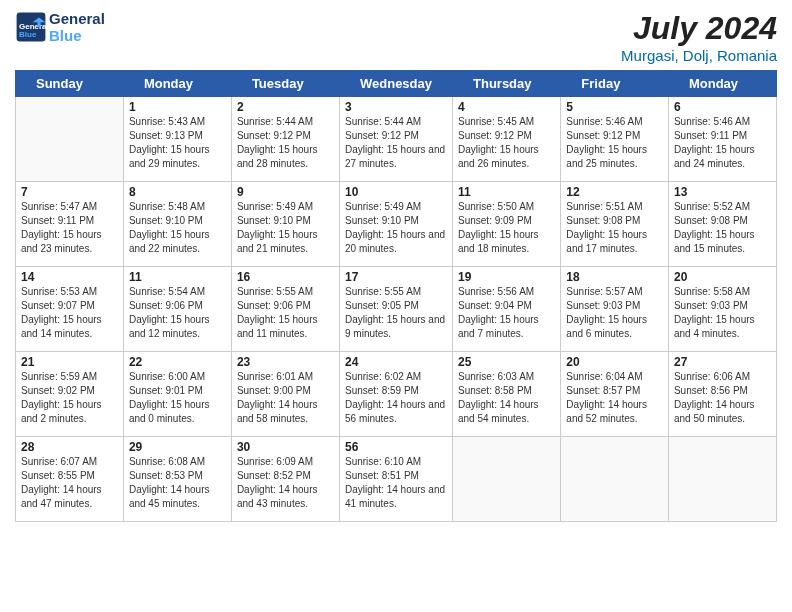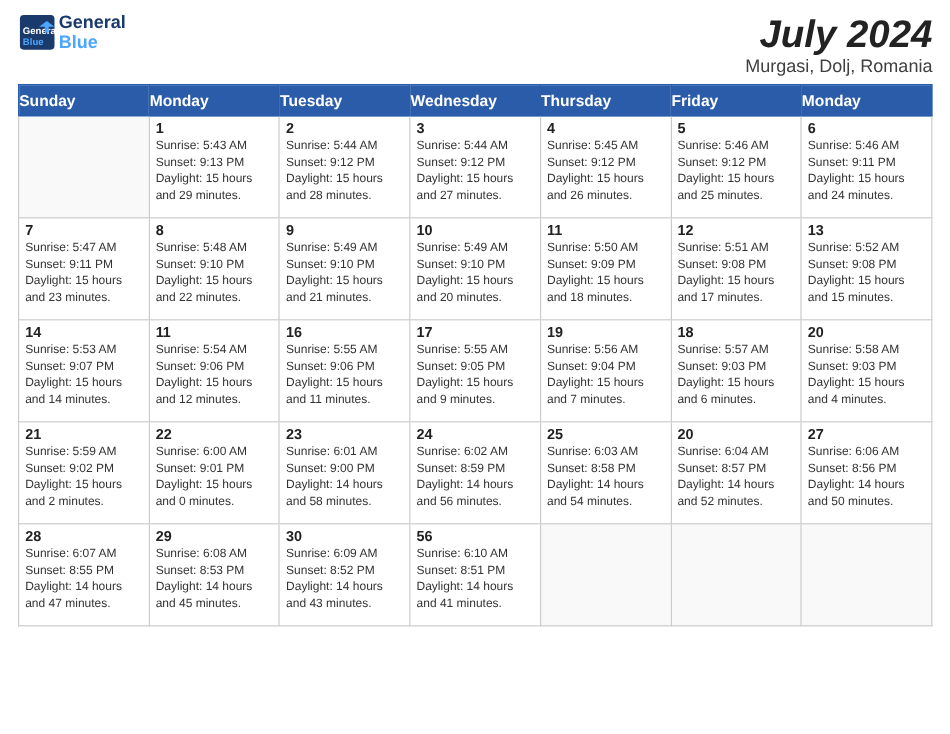--- a/index.html
+++ b/index.html
@@ -36,33 +36,33 @@
       text-align: right;
     }
     .title-block .month-year {
       font-size: 32px;
       font-weight: bold;
       color: #222;
       font-style: italic;
     }
     .title-block .location {
       font-size: 15px;
-      color: #404040;
+      color: #0369a1;
     }
     .calendar {
       width: 100%;
       border-collapse: collapse;
       border: 1px solid #bbb;
     }
     .calendar th {
       background: #2a5caa;
       color: #fff;
       font-size: 13px;
       font-weight: bold;
-      padding: 5px 0;
+      padding: 5px 20px;
       border: 1px solid #2a5caa;
       text-align: left;
     }
     .calendar td {
       border: 1px solid #ccc;
       vertical-align: top;
       padding: 3px 5px;
       font-size: 10.5px;
       color: #222;
       min-height: 80px;

